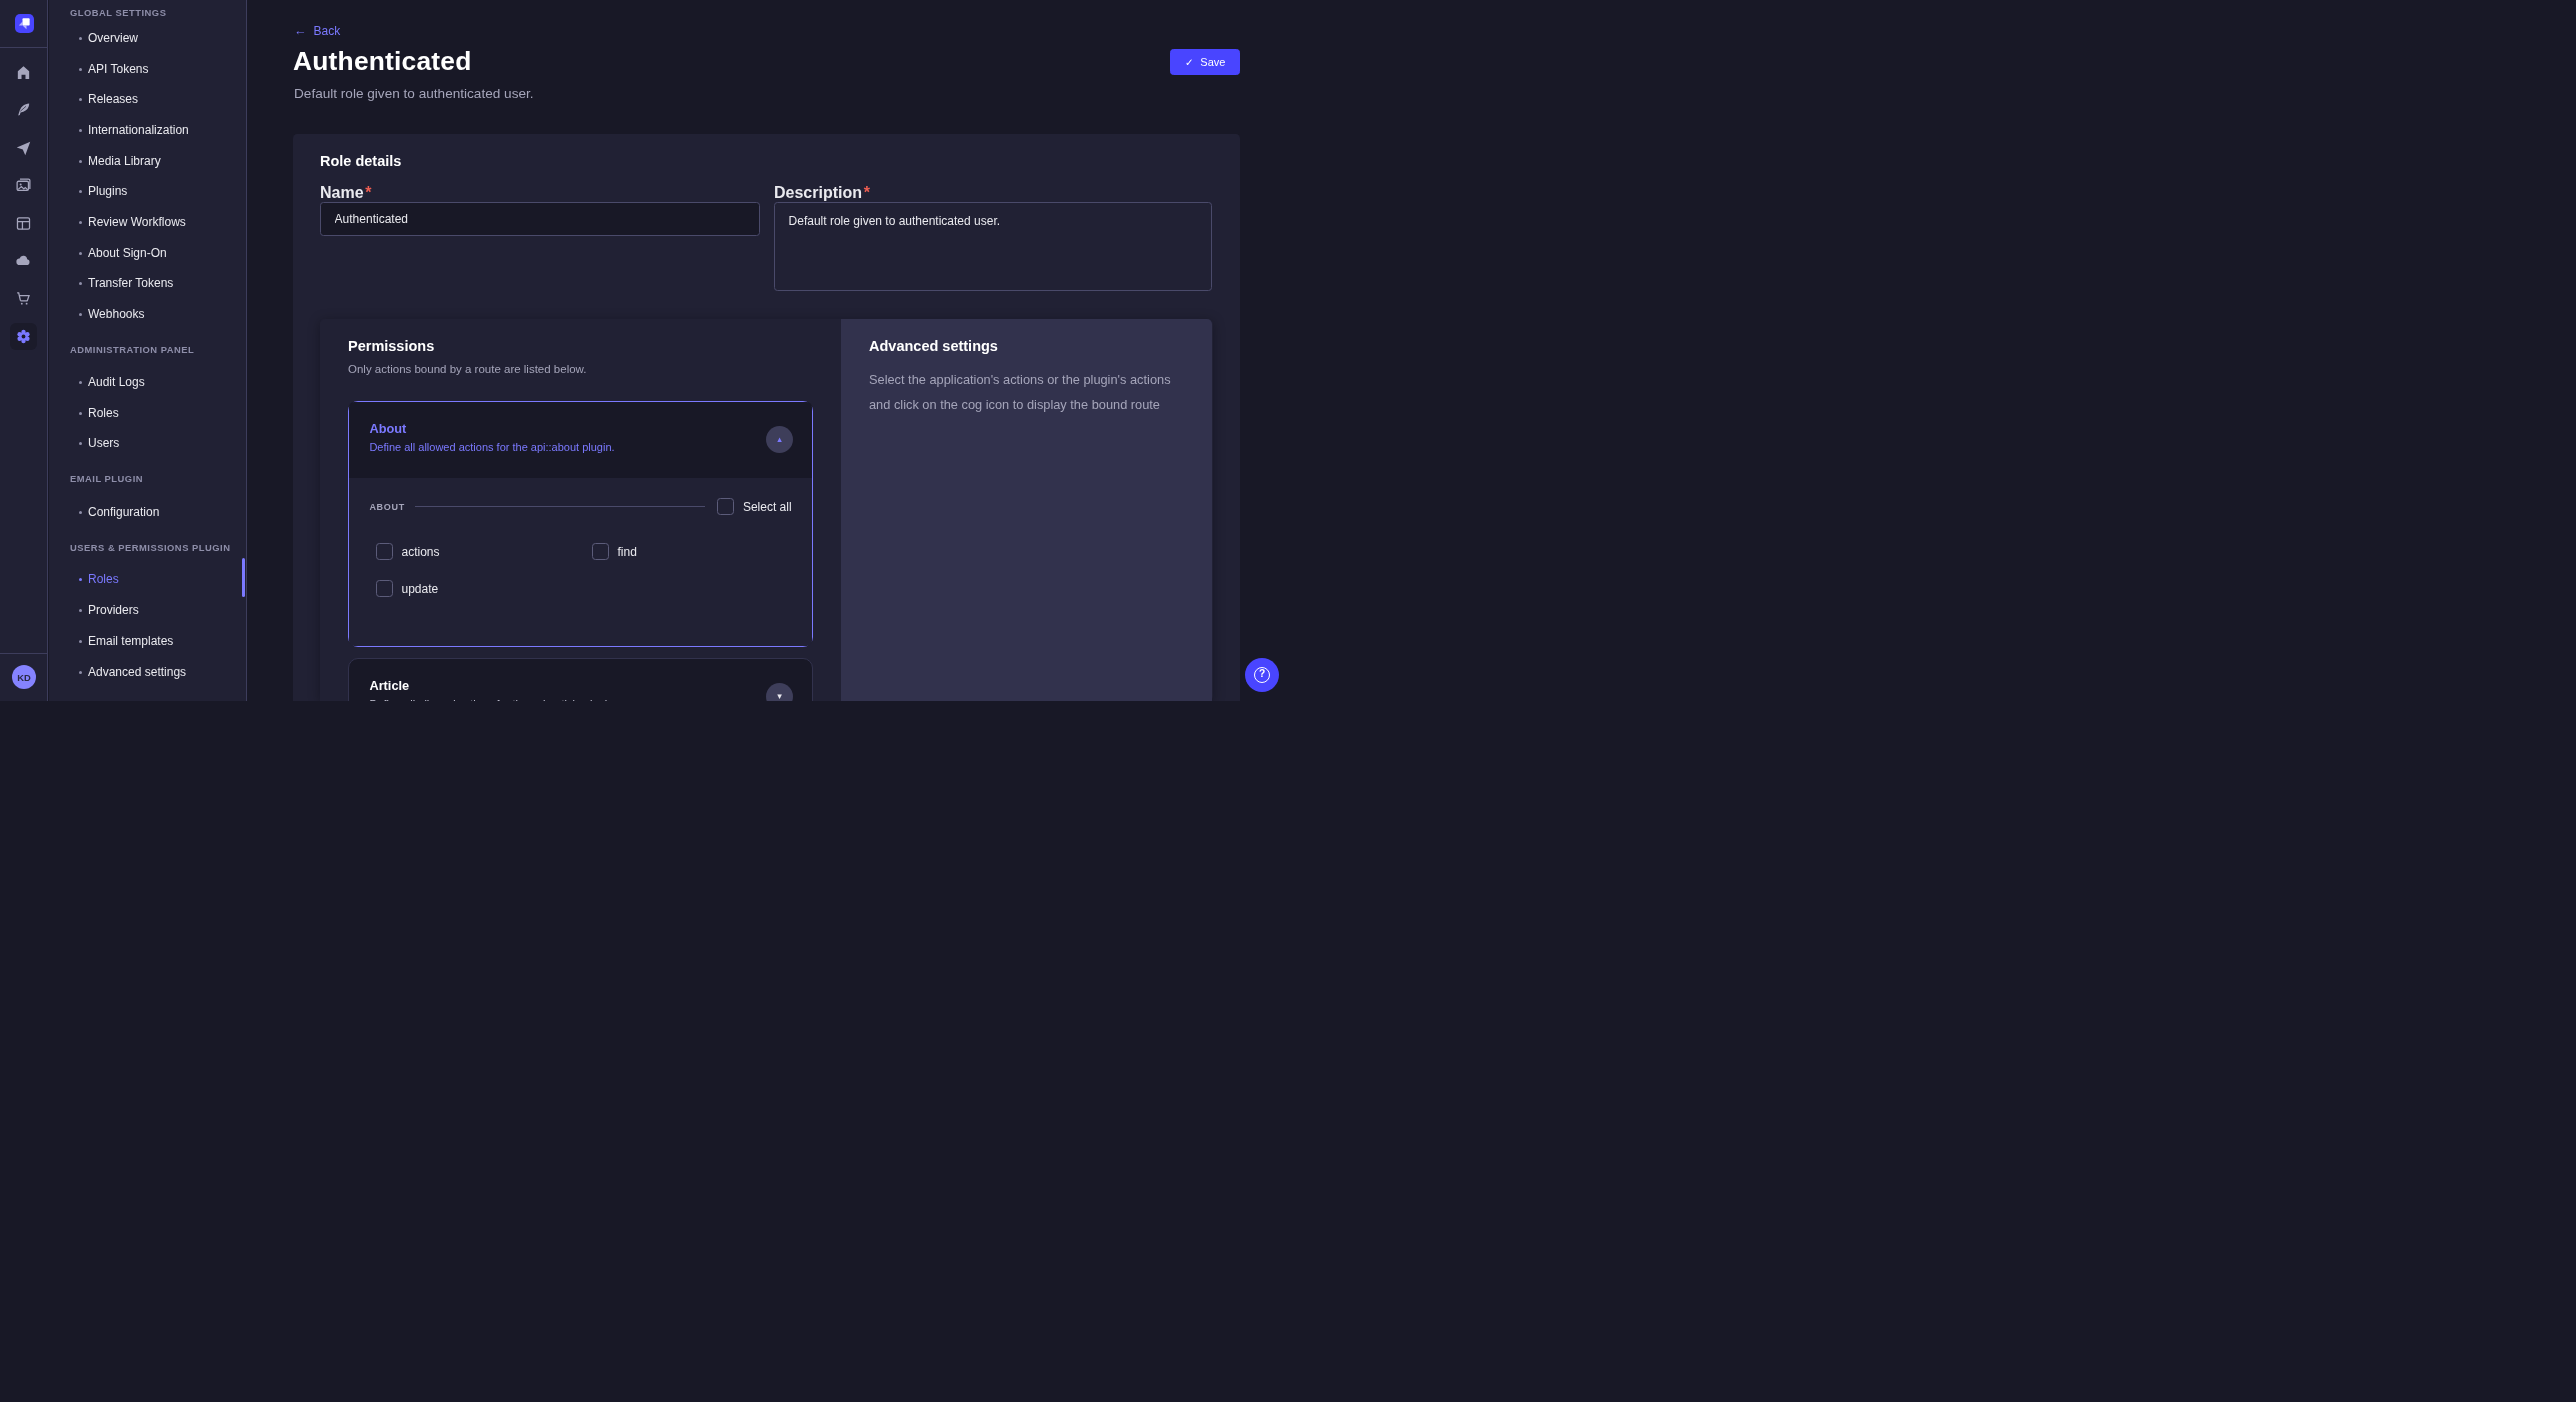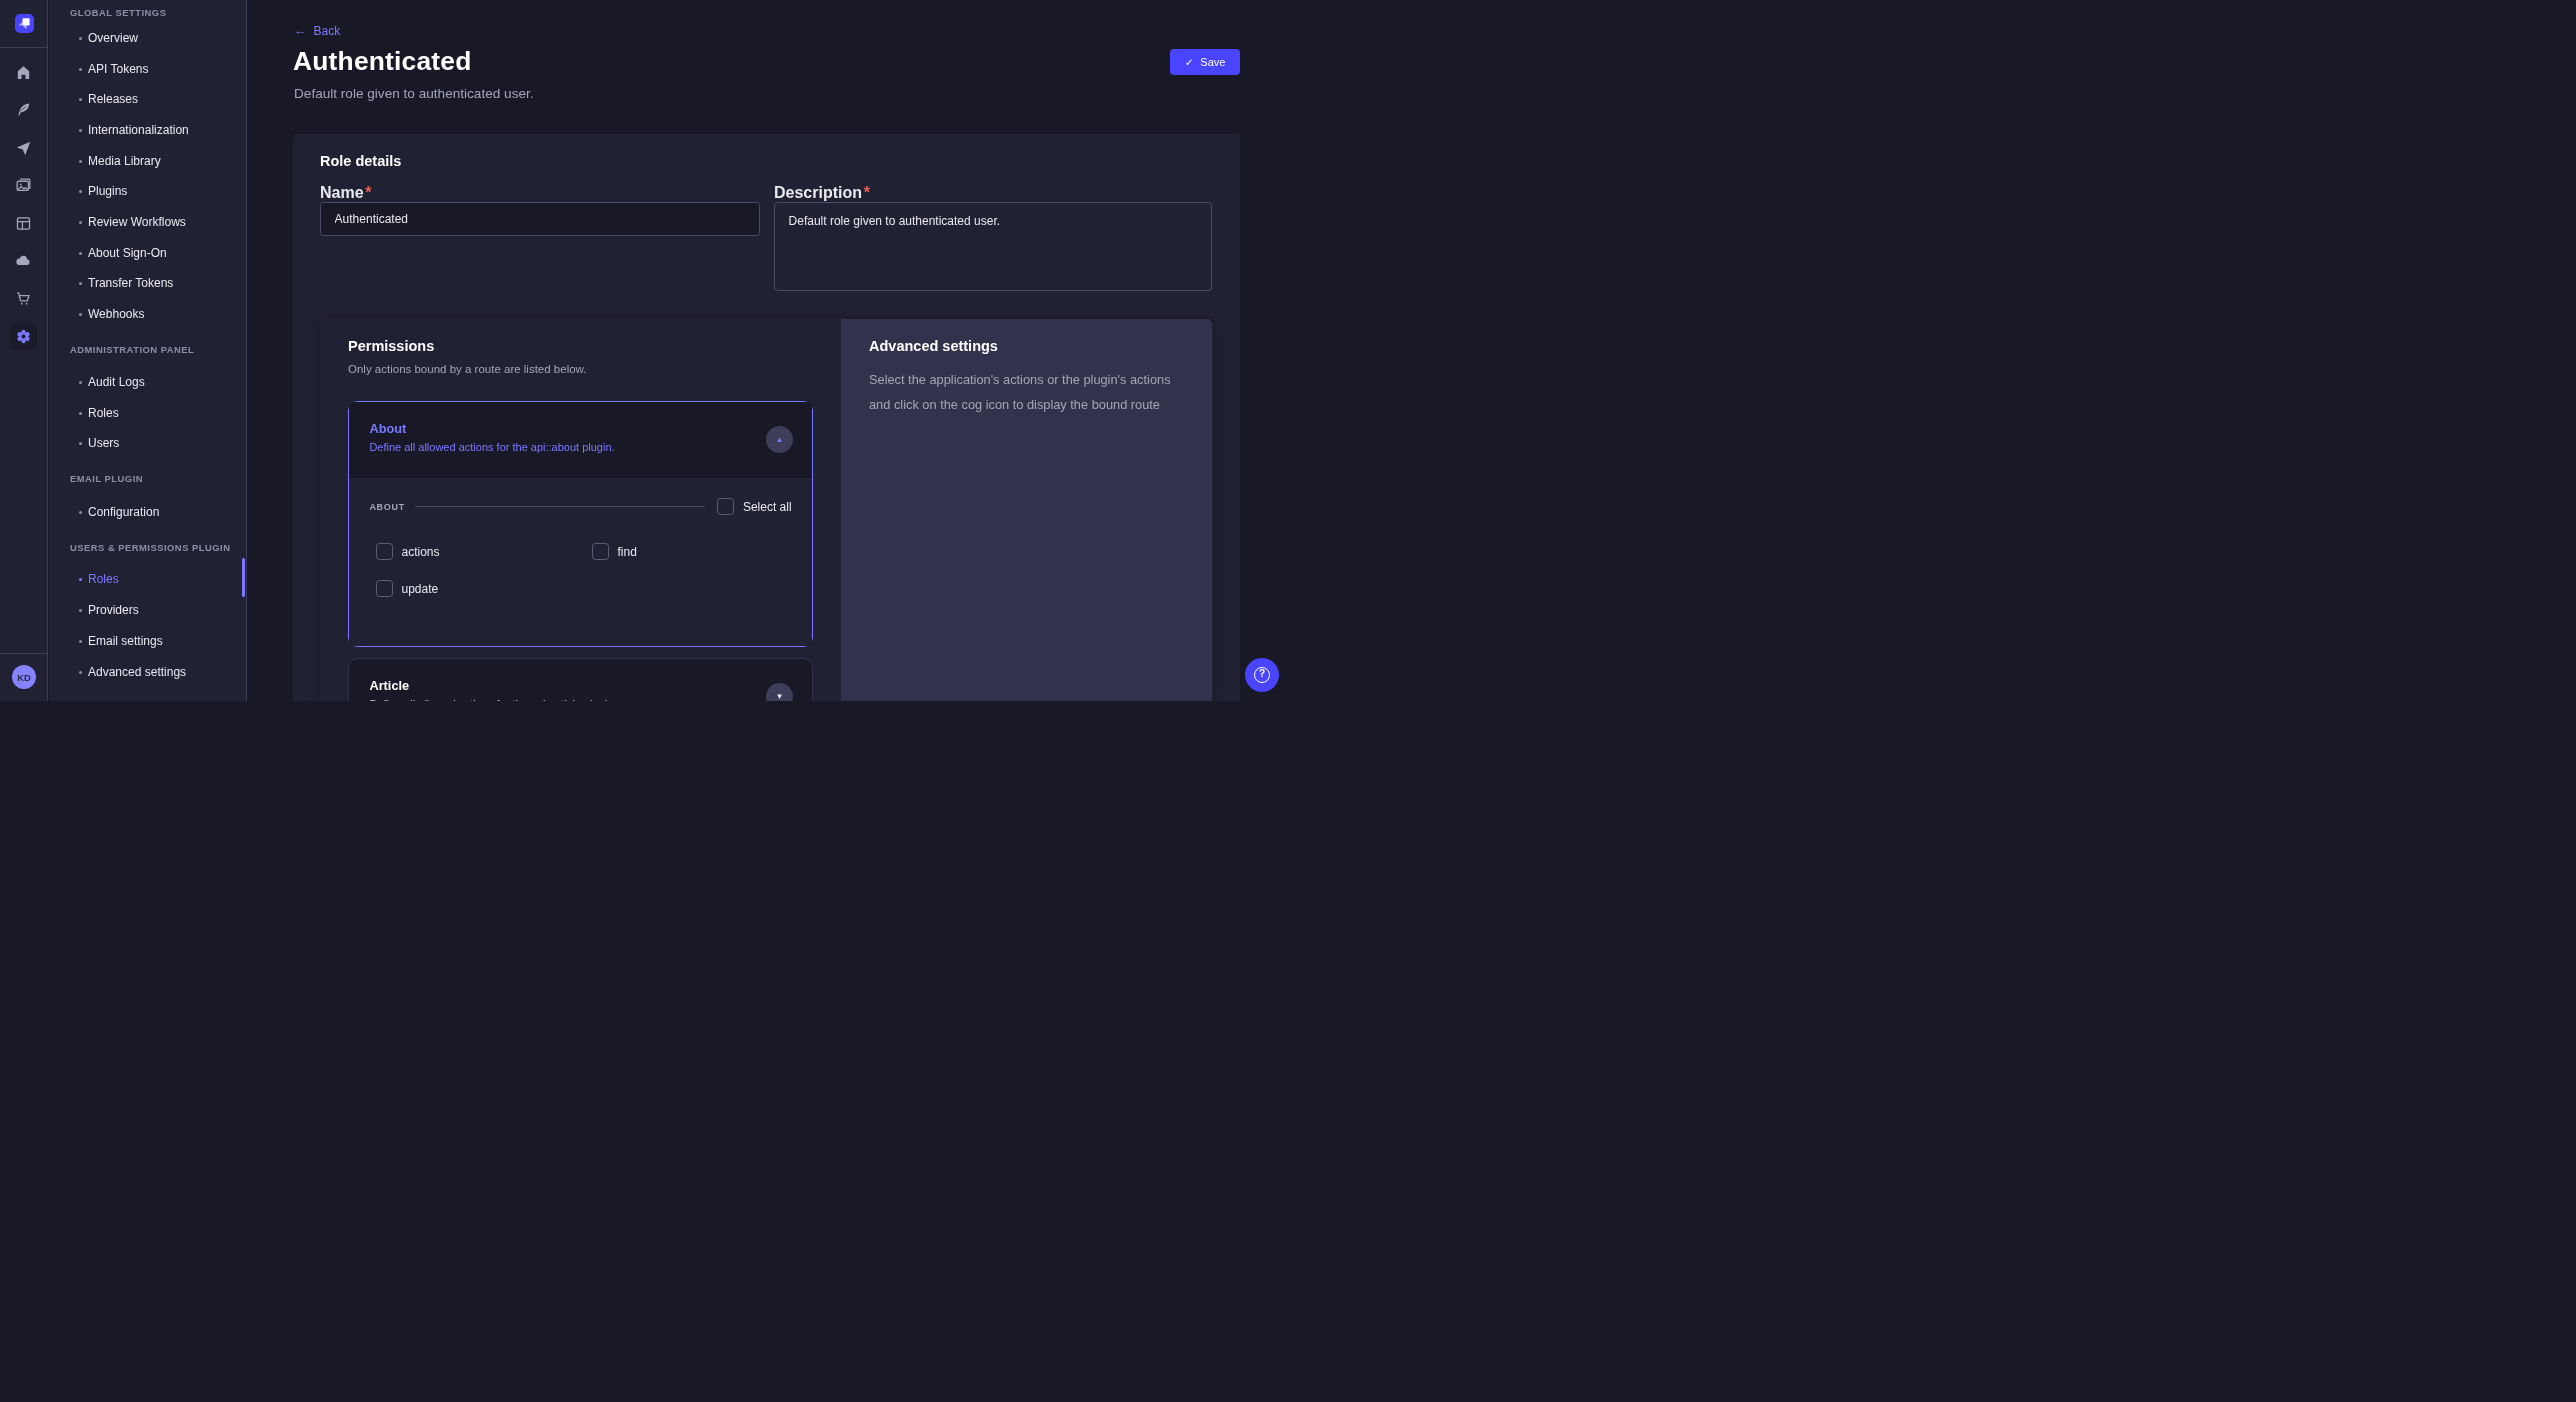--- a/index.html
+++ b/index.html
@@ -222,21 +222,21 @@
   <div class="nav-item active" style="top:564px">
       <span class="bullet"></span>
       <span class="lbl">Roles</span>
     </div>
   <div class="nav-item" style="top:595px">
       <span class="bullet"></span>
       <span class="lbl">Providers</span>
     </div>
   <div class="nav-item" style="top:626px">
       <span class="bullet"></span>
-      <span class="lbl">Email settings</span>
+      <span class="lbl">Email templates</span>
     </div>
   <div class="nav-item" style="top:657px">
       <span class="bullet"></span>
       <span class="lbl">Advanced settings</span>
     </div>
 
   <div class="nav-thumb"></div>
 </nav>
 
 <div class="back-link">

